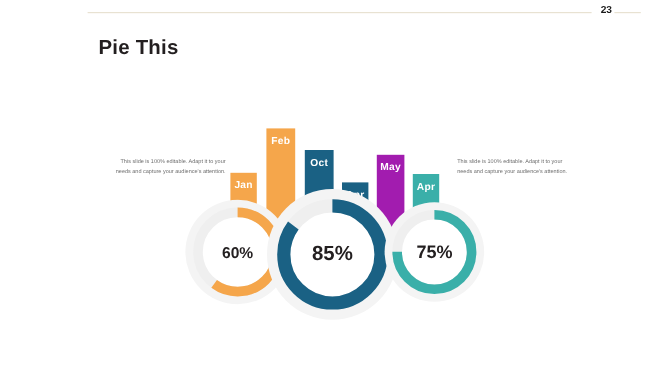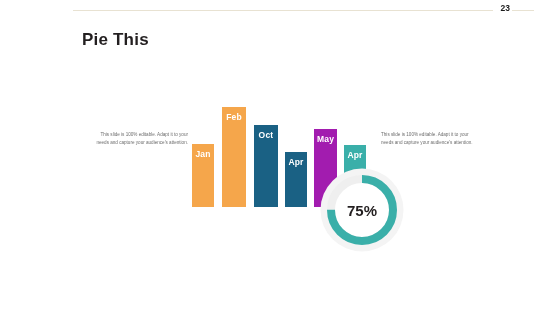--- a/index.html
+++ b/index.html
@@ -140,20 +140,32 @@
       </div>
       <div class="bar" style="left: 314px; width: 23px; height: 78px; background: #a21caf;">
         <span class="bar-label">May</span>
       </div>
       <div class="bar" style="left: 344px; width: 22px; height: 62px; background: rgb(58, 175, 169);">
         <span class="bar-label">Apr</span>
       </div>
     </div>
 
   <div class="donuts-layer">
+      <div class="donut" style="left: 154px; top: 166px; width: 88px; height: 88px;"><svg width="88" height="88" viewBox="0 0 88 88">
+          <circle cx="44" cy="44" r="43.5" fill="#F4F4F4"></circle>
+          <circle cx="44" cy="44" r="33" fill="#ffffff"></circle>
+          <circle cx="44" cy="44" r="33" fill="none" stroke="#EFEFEF" stroke-width="8"></circle>
+          <circle cx="44" cy="44" r="33" fill="none" stroke="#F5A64B" stroke-width="8" stroke-linecap="butt" stroke-dasharray="124.40706908215581 207.34511513692635" transform="rotate(-90 44 44)"></circle>
+        </svg><div class="donut-pct" style="font-size: 13px;">60%</div></div>
+      <div class="donut" style="left: 222px; top: 157px; width: 110px; height: 110px;"><svg width="110" height="110" viewBox="0 0 110 110">
+          <circle cx="55" cy="55" r="54.5" fill="#F4F4F4"></circle>
+          <circle cx="55" cy="55" r="40.5" fill="#ffffff"></circle>
+          <circle cx="55" cy="55" r="40.5" fill="none" stroke="#EFEFEF" stroke-width="11"></circle>
+          <circle cx="55" cy="55" r="40.5" fill="none" stroke="#1A6184" stroke-width="11" stroke-linecap="butt" stroke-dasharray="216.29865419965725 254.46900494077323" transform="rotate(-90 55 55)"></circle>
+        </svg><div class="donut-pct" style="font-size: 17px;">85%</div></div>
       <div class="donut" style="left: 320px; top: 168px; width: 84px; height: 84px;"><svg width="84" height="84" viewBox="0 0 84 84">
           <circle cx="42" cy="42" r="41.5" fill="#F4F4F4"></circle>
           <circle cx="42" cy="42" r="31" fill="#ffffff"></circle>
           <circle cx="42" cy="42" r="31" fill="none" stroke="#EFEFEF" stroke-width="8"></circle>
           <circle cx="42" cy="42" r="31" fill="none" stroke="#3AAFA9" stroke-width="8" stroke-linecap="butt" stroke-dasharray="146.08405839192537 194.77874452256717" transform="rotate(-90 42 42)"></circle>
         </svg><div class="donut-pct" style="font-size: 15px;">75%</div></div>
     </div>
 
   <div class="side-text left">This slide is 100% editable. Adapt it to your needs and capture your audience's attention.</div>
   <div class="side-text right">This slide is 100% editable. Adapt it to your needs and capture your audience's attention.</div>

